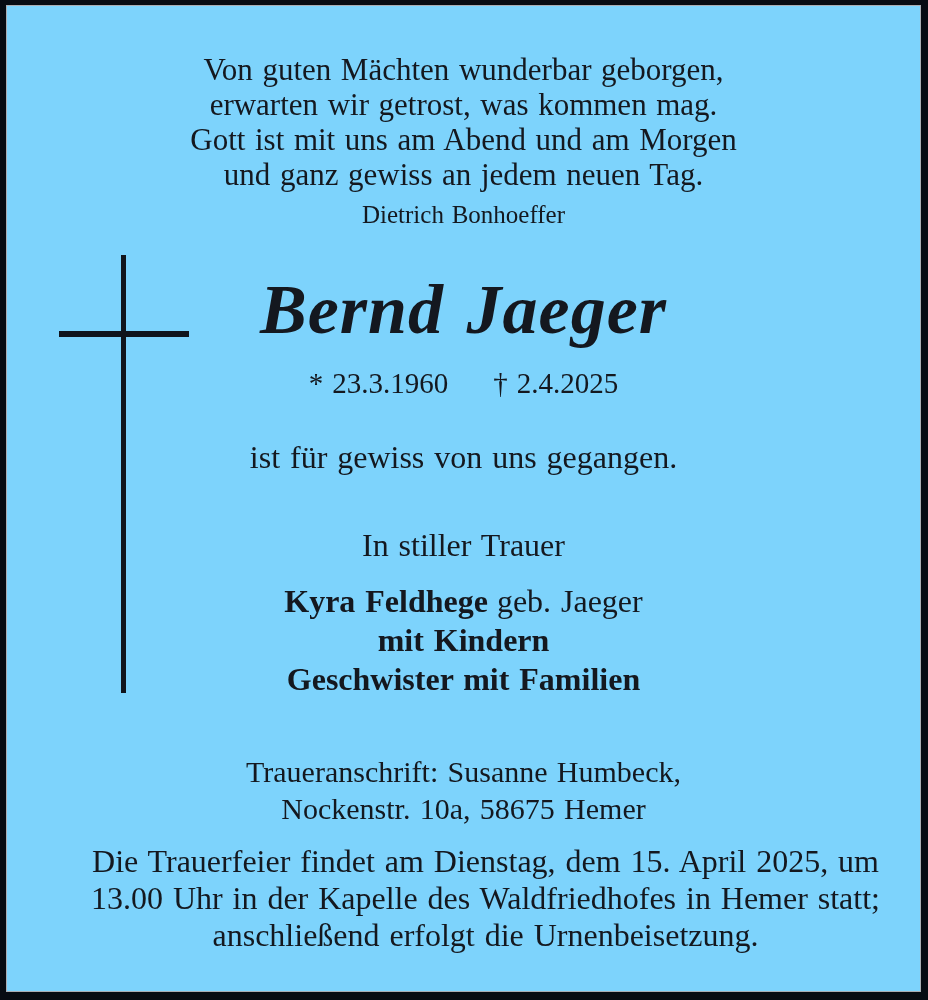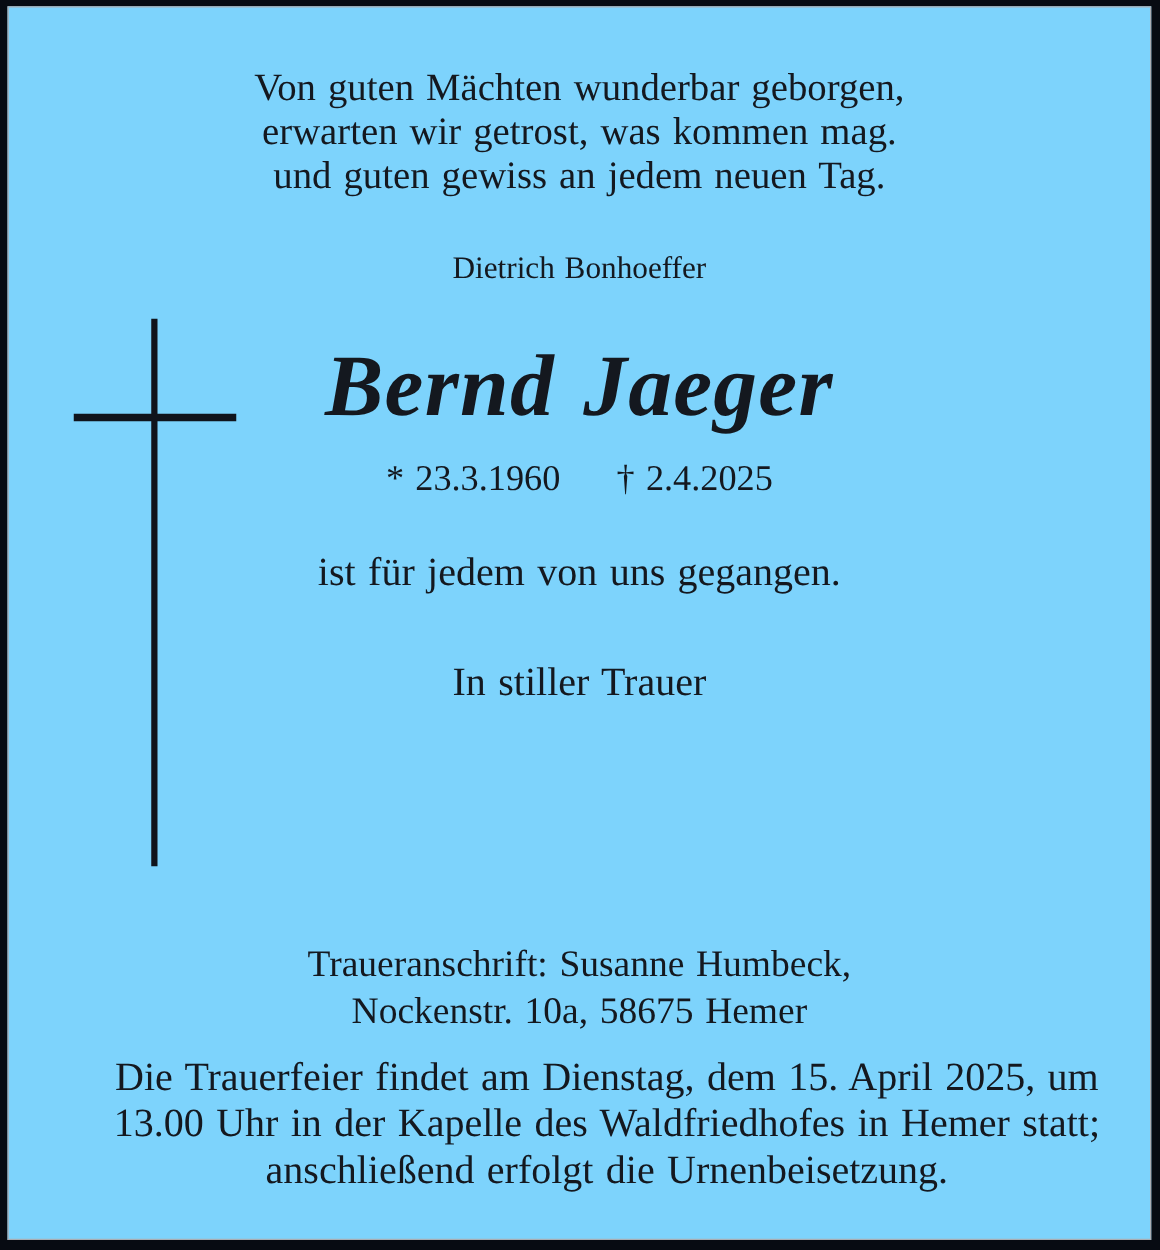--- a/index.html
+++ b/index.html
@@ -77,35 +77,41 @@
   <div class="sheet">
 
     <div class="cross">
       <div class="bar-v"></div>
       <div class="bar-h"></div>
     </div>
 
     <div class="block poem">
       <div>Von guten Mächten wunderbar geborgen,</div>
       <div>erwarten wir getrost, was kommen mag.</div>
-      <div>und guten gewiss an jedem neuen Tag.</div>
+      <div>Gott ist mit uns am Abend und am Morgen</div>
+      <div>und ganz gewiss an jedem neuen Tag.</div>
     </div>
 
     <div class="block attribution">Dietrich Bonhoeffer</div>
 
     <h1 class="block name">Bernd Jaeger</h1>
 
     <div class="block dates">
       <span class="birth-date">* 23.3.1960</span><span class="death-date">† 2.4.2025</span>
     </div>
 
-    <div class="block farewell">ist für jedem von uns gegangen.</div>
+    <div class="block farewell">ist für gewiss von uns gegangen.</div>
 
     <div class="block intro">In stiller Trauer</div>
 
+    <div class="block signature">
+      <div><span>Kyra Feldhege</span><span class="regular">geb. Jaeger</span></div>
+      <div>mit Kindern</div>
+      <div>Geschwister mit Familien</div>
+    </div>
 
     <div class="block address">
       <div>Traueranschrift: Susanne Humbeck,</div>
       <div>Nockenstr. 10a, 58675 Hemer</div>
     </div>
 
     <div class="block service">
       <div>Die Trauerfeier findet am Dienstag, dem 15. April 2025, um</div>
       <div>13.00 Uhr in der Kapelle des Waldfriedhofes in Hemer statt;</div>
       <div>anschließend erfolgt die Urnenbeisetzung.</div>

